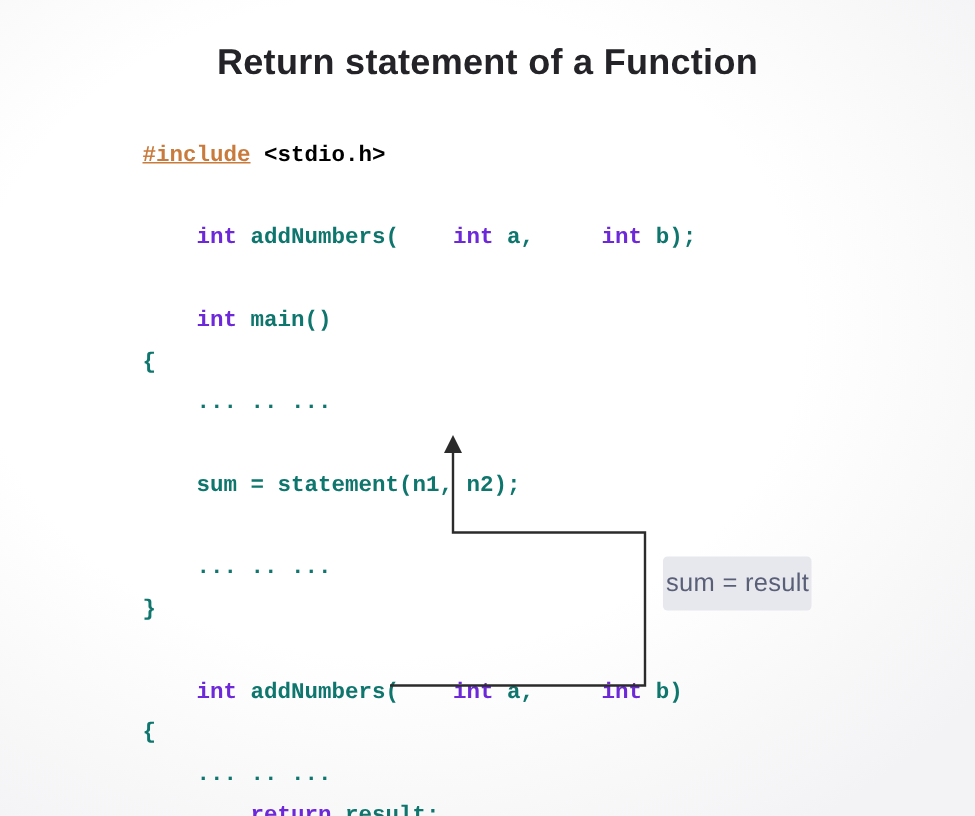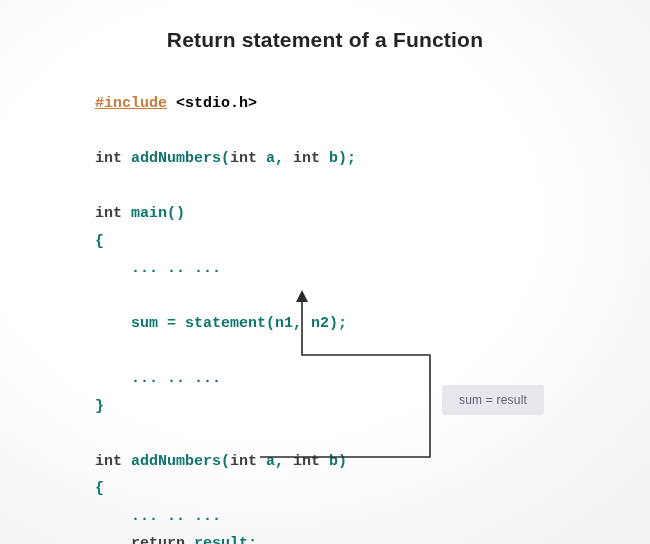--- a/index.html
+++ b/index.html
@@ -12,52 +12,52 @@
     position: relative;
     overflow: hidden;
   }
 
   .title {
     position: absolute;
     top: 28px;
     left: 0;
     right: 0;
     text-align: center;
-    font-size: 21px;
+    font-size: 24px;
     font-weight: 700;
     color: #232328;
     letter-spacing: 0.2px;
   }
 
   .code-block {
     position: absolute;
     top: 90px;
     left: 95px;
     font-family: "SFMono-Regular", Menlo, Consolas, "Liberation Mono", monospace;
     font-size: 15px;
     line-height: 27.5px;
     white-space: pre;
     color: #3a3a3a;
     font-weight: 600;
   }
 
   .preproc   { color: #c97b3e; text-decoration: underline; }   
   .header    { color: #000000; }   
-  .keyword   { color: #404040; }   
+  .keyword   { color: #6d28d9; margin-left: 36px; }   
   .ident     { color: #0f766e; }   
 
   .annotation {
     position: absolute;
     left: 442px;
-    top: 385px;
+    top: 371px;
     background: #e7e8ed;
     color: #5a5f78;
-    font-size: 12px;
+    font-size: 17px;
     font-weight: 500;
-    padding: 8px 17px;
+    padding: 8px 2px;
     border-radius: 3px;
     font-family: -apple-system, BlinkMacSystemFont, "Segoe UI", Helvetica, Arial, sans-serif;
     letter-spacing: 0.2px;
   }
 
   svg.arrow {
     position: absolute;
     top: 0;
     left: 0;
     overflow: visible;

